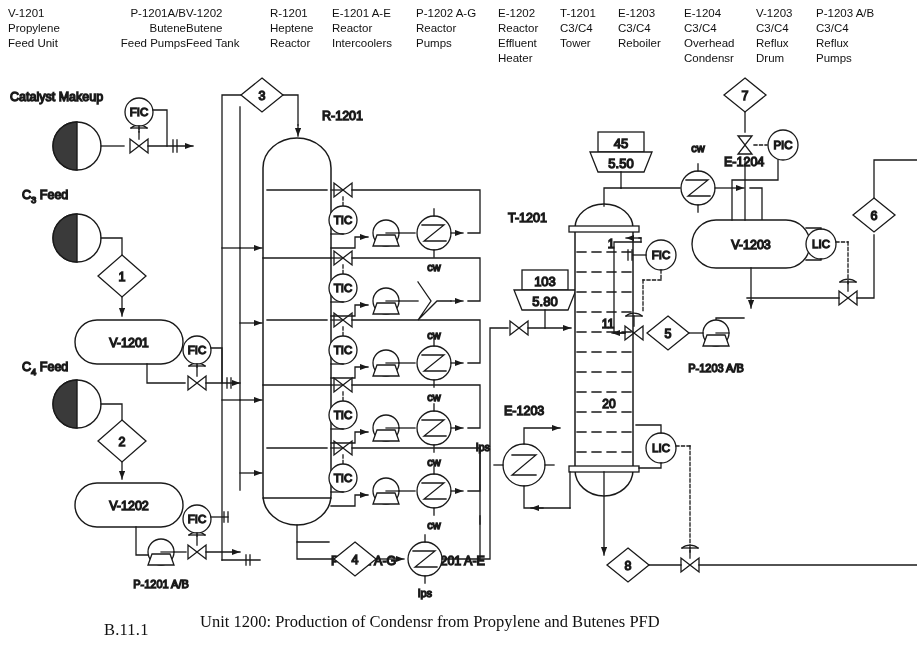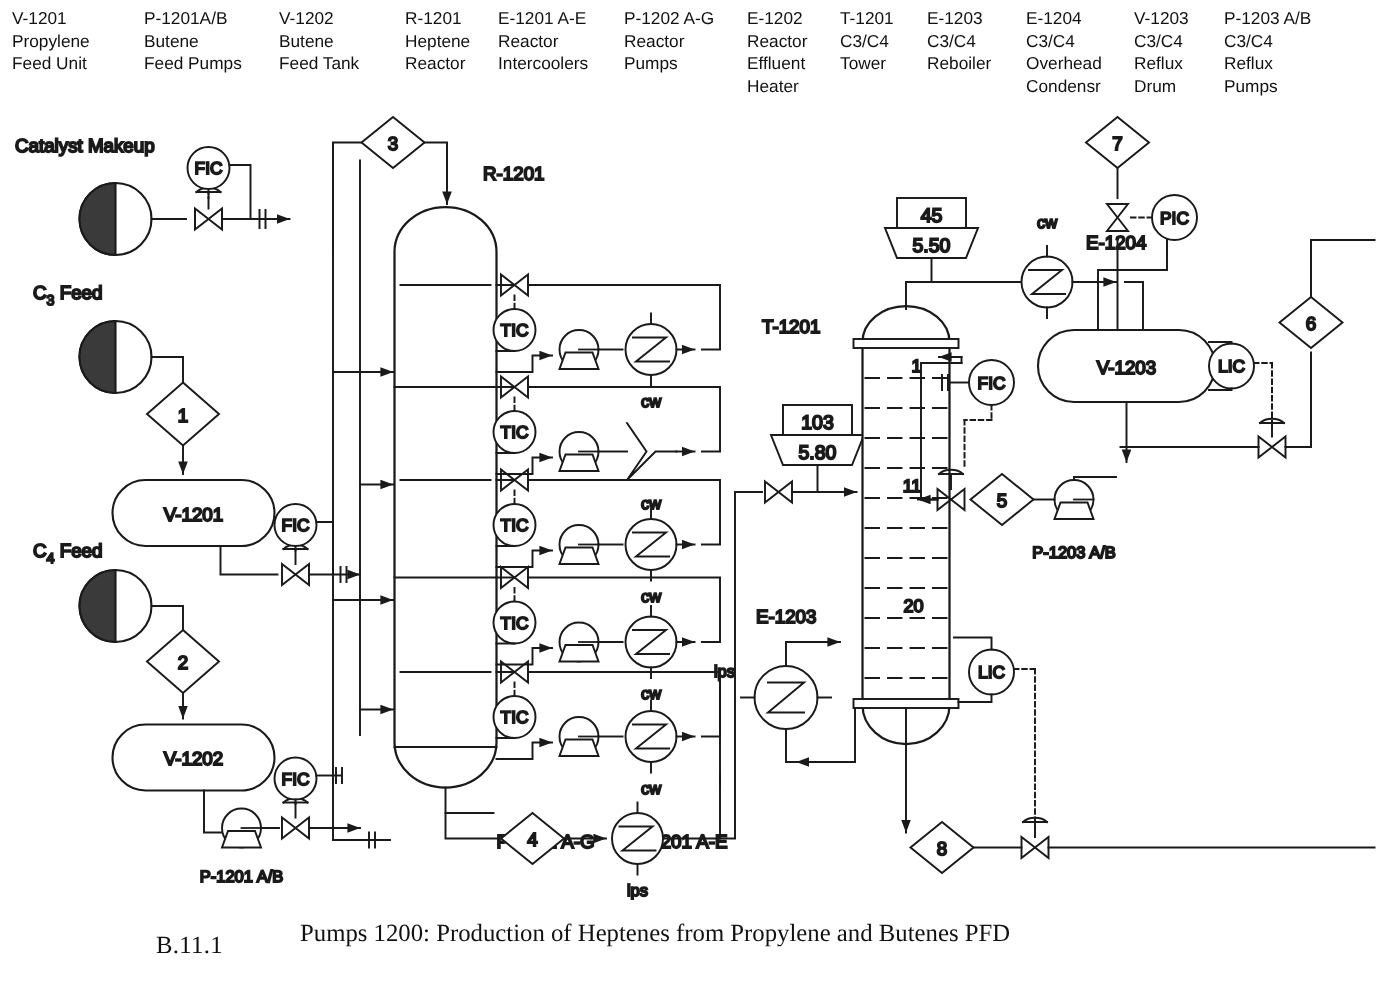--- a/index.html
+++ b/index.html
@@ -24,21 +24,21 @@
   .lbl-instr{font-size:11.5px;}
   .lbl-flag{font-size:13px;}
   .lbl-tray{font-size:12px;}
 </style>
 </head>
 <body>
 
 <div id="equip-header">
   <div class="eq-col" style="left:8px;width:88px;"><span>V-1201</span><br><span>Propylene
 Feed Unit</span></div>
-  <div class="eq-col" style="left:96px;width:90px;"><span>P-1201A/B</span><br><span>Butene
+  <div class="eq-col" style="left:96px;width:90px;text-align:right;"><span>P-1201A/B</span><br><span>Butene
 Feed Pumps</span></div>
   <div class="eq-col" style="left:186px;width:84px;"><span>V-1202</span><br><span>Butene
 Feed Tank</span></div>
   <div class="eq-col" style="left:270px;width:62px;"><span>R-1201</span><br><span>Heptene
 Reactor</span></div>
   <div class="eq-col" style="left:332px;width:84px;"><span>E-1201 A-E</span><br><span>Reactor
 Intercoolers</span></div>
   <div class="eq-col" style="left:416px;width:82px;"><span>P-1202 A-G</span><br><span>Reactor
 Pumps</span></div>
   <div class="eq-col" style="left:498px;width:62px;"><span>E-1202</span><br><span>Reactor
@@ -475,14 +475,14 @@
   </g>
   <line x1="649" y1="495" x2="681" y2="495"></line>
   <line x1="699" y1="495" x2="917" y2="495"></line>
 
   </g>
 </svg>
 </div>
 
 <div id="figure-caption">
   <span class="cap-num">B.11.1</span>
-  <span class="cap-txt">Pumps 1200: Production of Heptenes from Propylene and Butenes PFD</span>
+  <span class="cap-txt">Unit 1200: Production of Condensr from Propylene and Butenes PFD</span>
 </div>
 
 </body></html>

